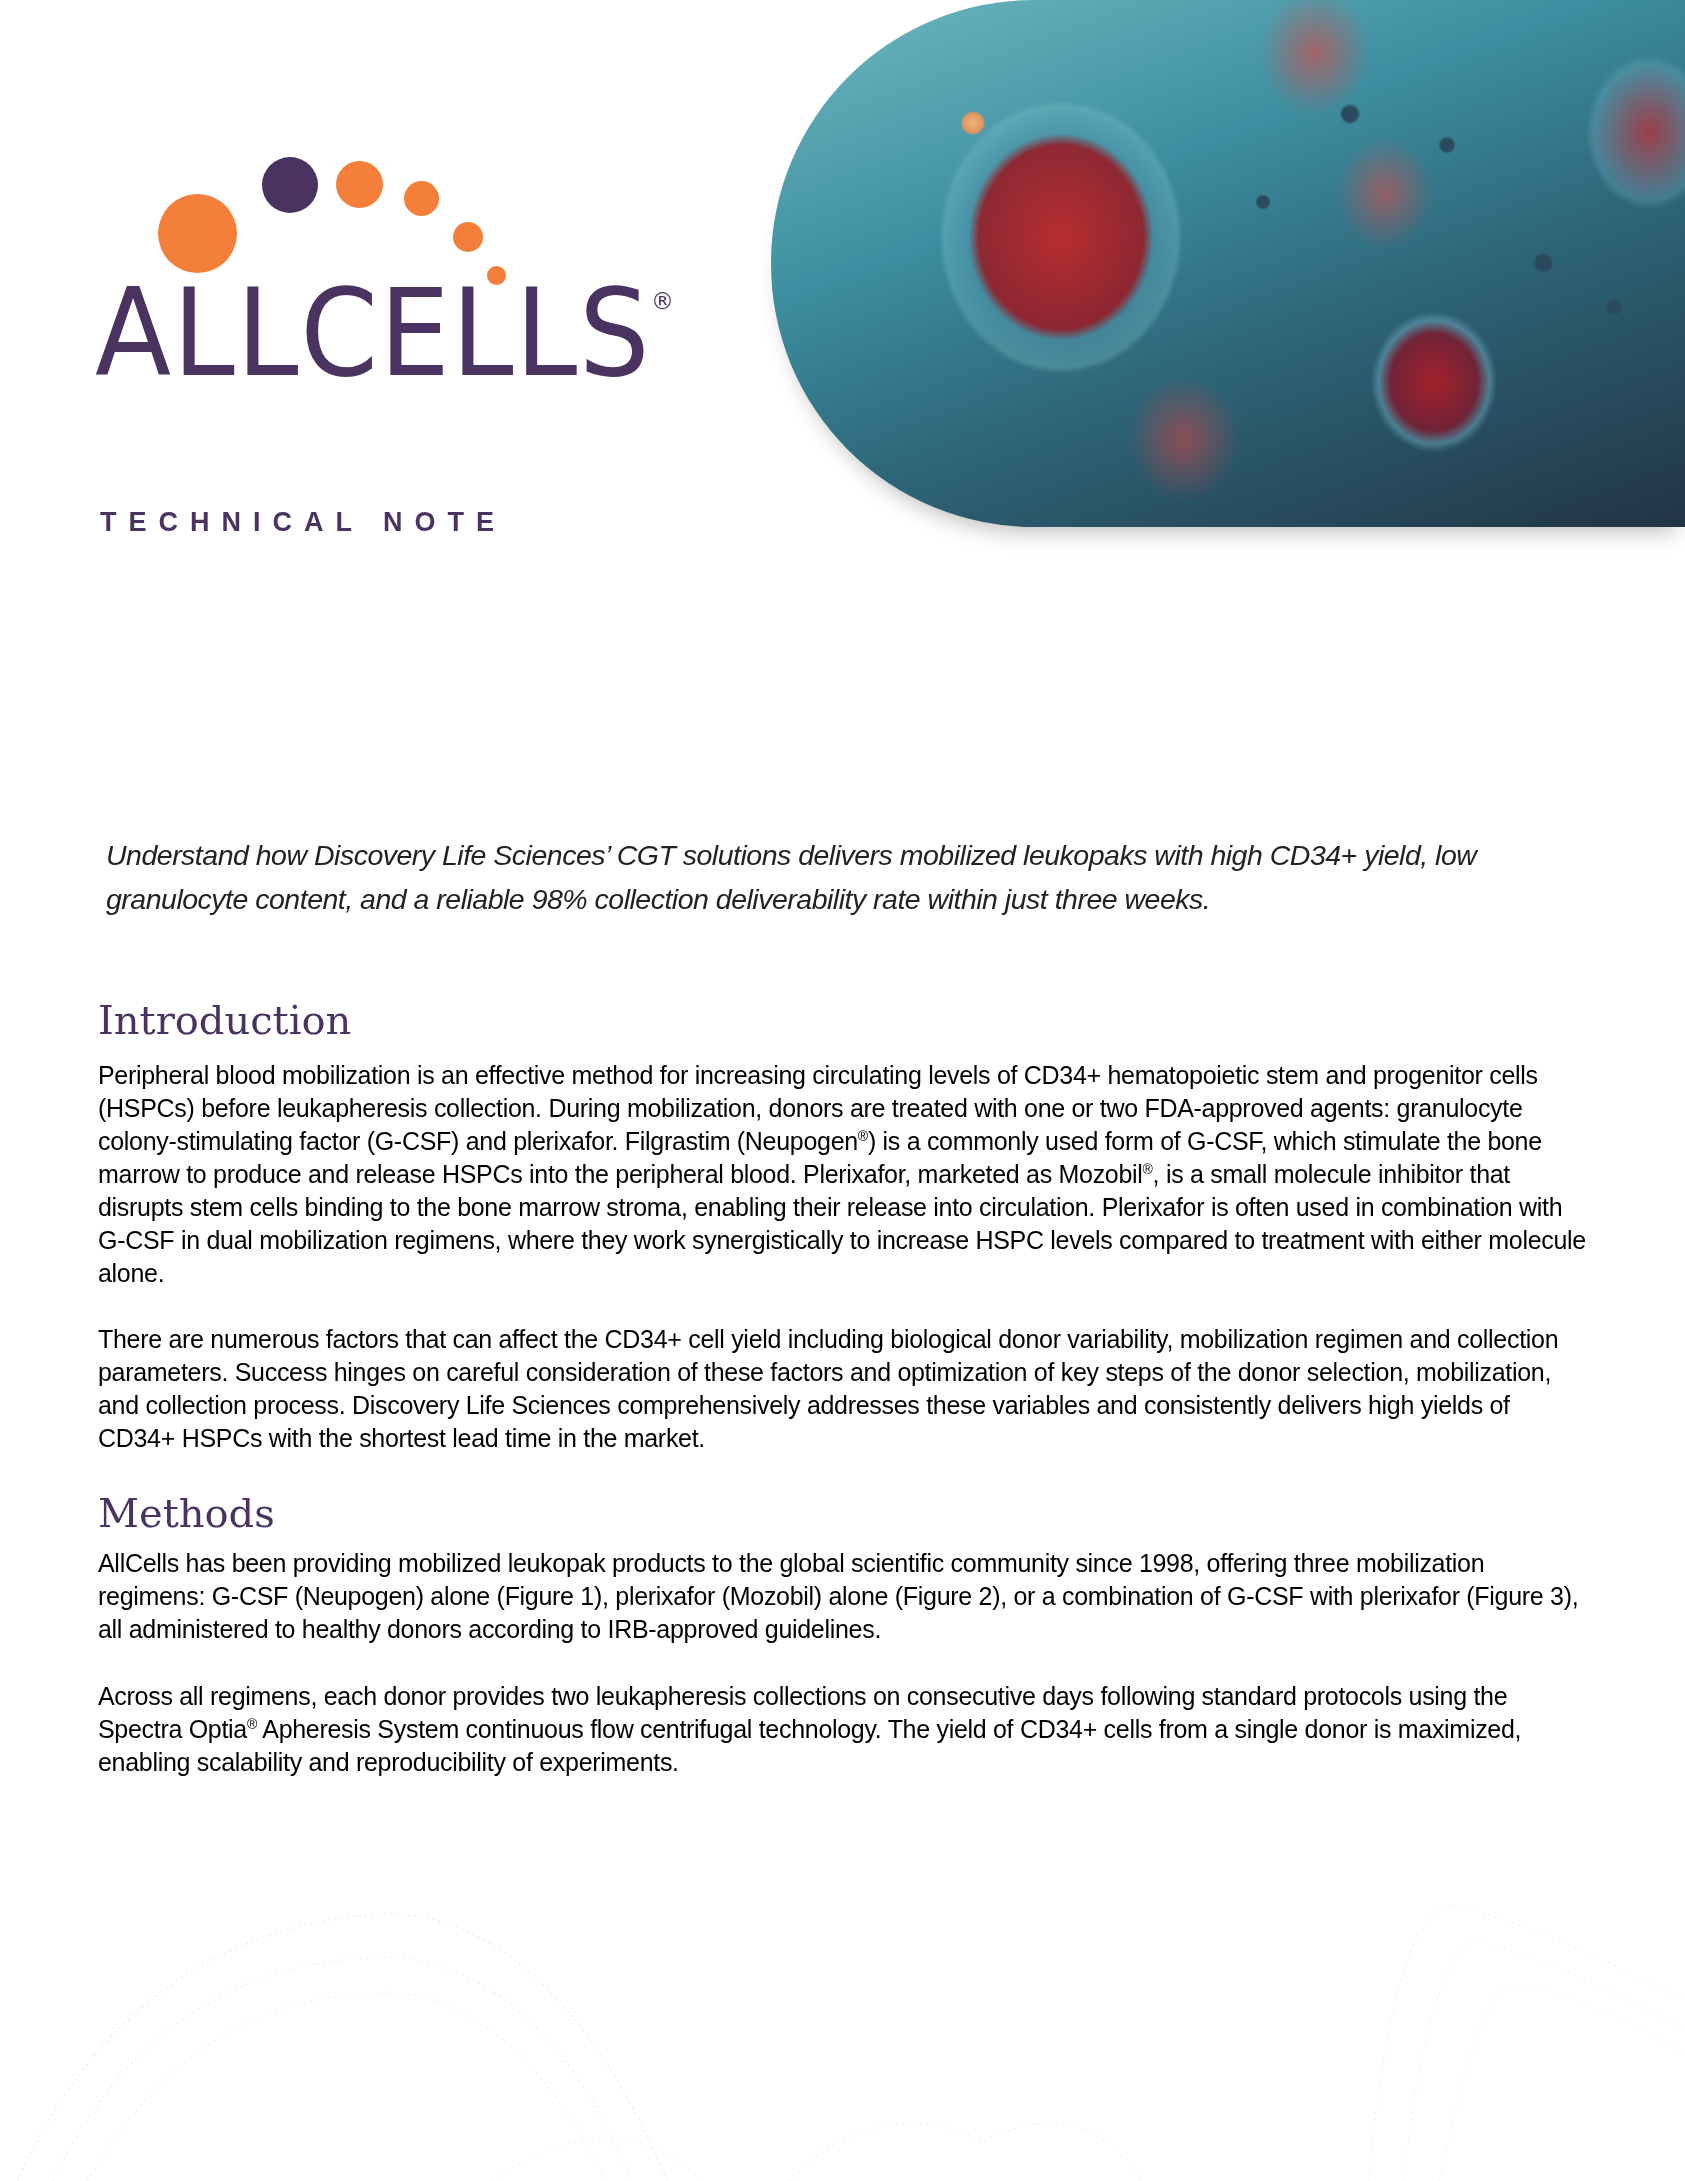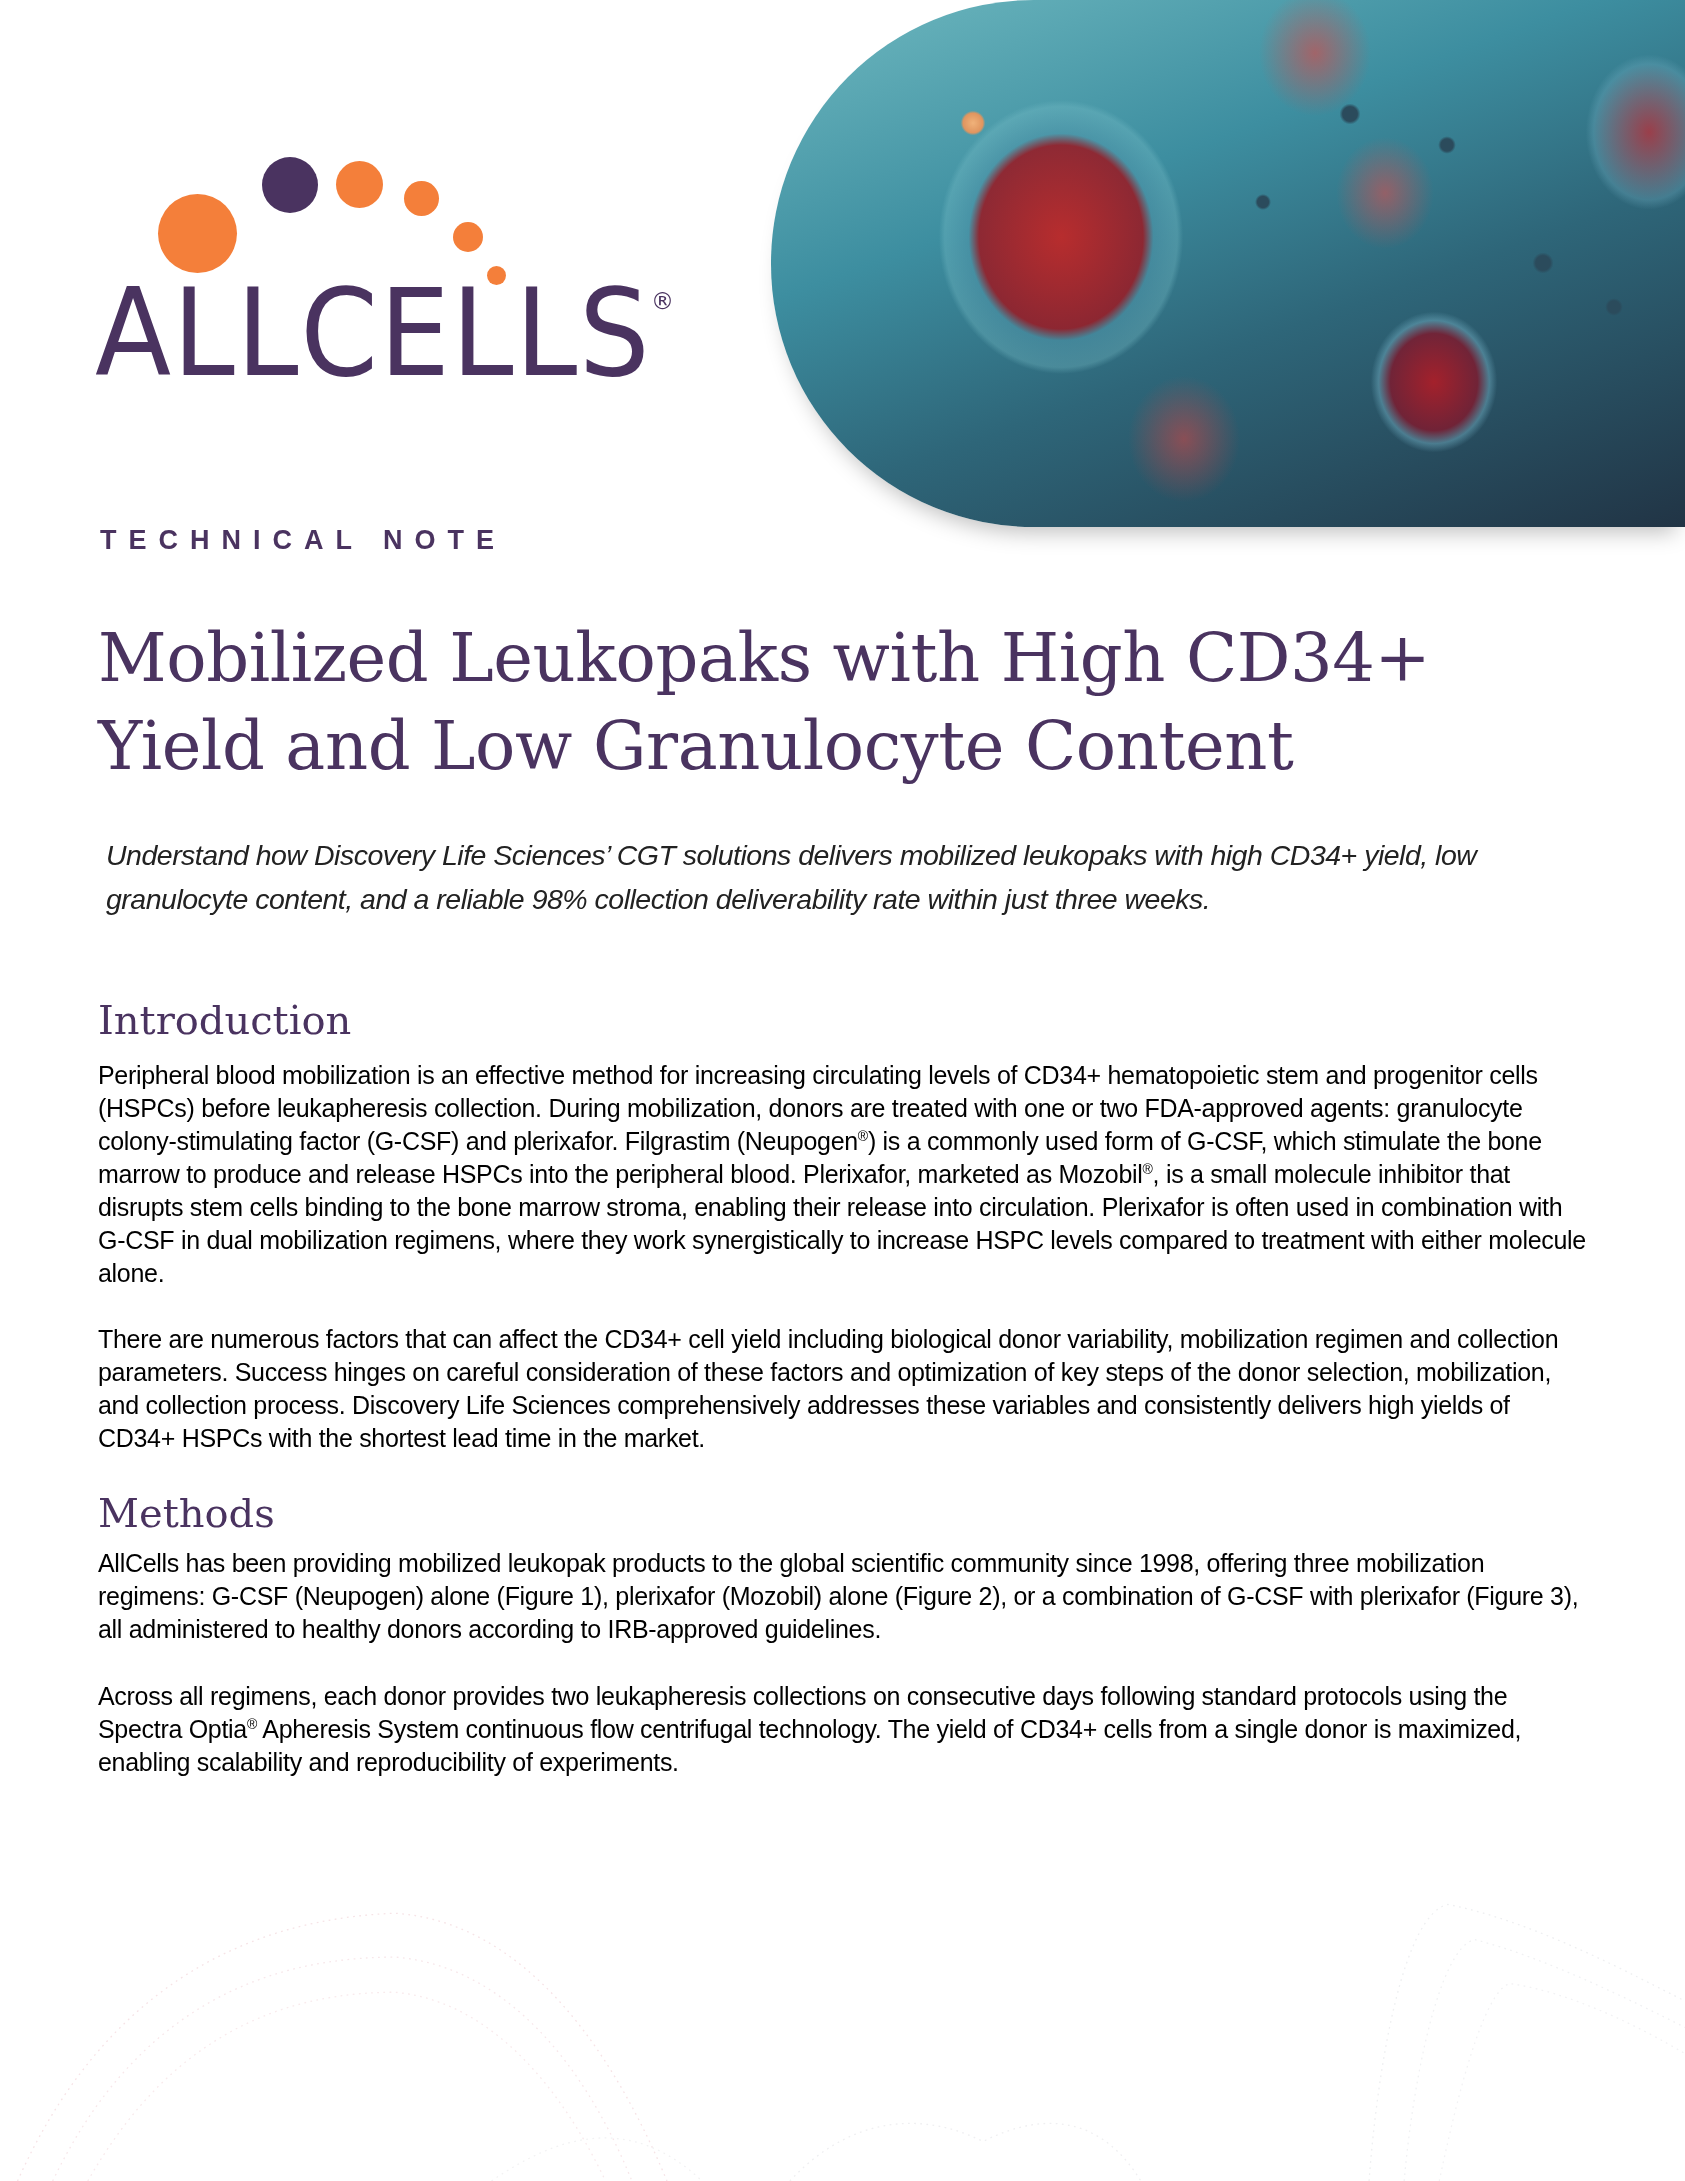--- a/index.html
+++ b/index.html
@@ -25,21 +25,21 @@
             radial-gradient(ellipse 61px 70px at 614px 193px, rgba(210,80,80,0.6) 0%, rgba(0,0,0,0) 80%),
             radial-gradient(ellipse 70px 79px at 413px 439px, rgba(200,70,70,0.6) 0%, rgba(0,0,0,0) 80%),
             radial-gradient(circle 10.5px at 579px 114px, #2b4b5c 0%, #2b4b5c 70%, rgba(0,0,0,0) 100%),
             radial-gradient(circle 8.8px at 676px 145px, #2b4b5c 0%, #2b4b5c 70%, rgba(0,0,0,0) 100%),
             radial-gradient(circle 10.5px at 772px 263px, #2b4b5c 0%, #2b4b5c 70%, rgba(0,0,0,0) 100%),
             radial-gradient(circle 8px at 492px 202px, #2b4b5c 0%, #2b4b5c 70%, rgba(0,0,0,0) 100%),
             radial-gradient(circle 8.8px at 843px 307px, #2b4b5c 0%, #2b4b5c 70%, rgba(0,0,0,0) 100%),
             linear-gradient(160deg, #6fb9c0 0%, #3d8ea0 35%, #2e6679 60%, #213445 100%);
   }
 
-  .kicker { position:absolute; left:100px; top:525px; font-size:27px; font-weight:bold; letter-spacing:12px; color:#4a3360; }
+  .kicker { position:absolute; left:100px; top:507px; font-size:27px; font-weight:bold; letter-spacing:12px; color:#4a3360; }
 
   .title { position:absolute; left:98px; top:614px; width:1510px; font-family:"DejaVu Serif", serif; font-size:67px; line-height:88px; color:#4a3360; letter-spacing:-0.4px; }
 
   .subtitle { position:absolute; left:98px; top:825px; width:1510px; font-size:28.5px; line-height:44px; font-style:italic; color:#222222; letter-spacing:-0.5px; }
 
   .h2 { position:absolute; left:98px; font-family:"DejaVu Serif", serif; font-size:40px; line-height:53px; color:#4a3360; }
   .para { position:absolute; left:98px; width:1492px; font-size:25px; line-height:33px; color:#000000; letter-spacing:-0.3px; }
   .para sup { font-size:14px; line-height:0; }
 
   .bg-wave { position:absolute; left:0; top:1843px; width:1685px; height:338px; pointer-events:none; }
@@ -57,21 +57,20 @@
     <div class="dot" style="left:453px;top:204px;width:30px;height:30px;background:#f47f3a;"></div>
     <div class="dot" style="left:487px;top:248px;width:19.3px;height:19.3px;background:#f47f3a;"></div>
     <div class="logo-word">ALLCELLS</div>
     <div class="logo-reg">®</div>
   </div>
 
   <div class="hero"></div>
 
   <div class="kicker">TECHNICAL NOTE</div>
 
-  <h1 class="title" style="margin:0;font-weight:normal;">Mobilized Leukopaks with High CD34+ Yield and Low Granulocyte Content</h1>
 
   <p class="subtitle" style="margin:8px;">Understand how Discovery Life Sciences’ CGT solutions delivers mobilized leukopaks with high CD34+ yield, low granulocyte content, and a reliable 98% collection deliverability rate within just three weeks.</p>
 
   <h2 class="h2" style="margin:0;font-weight:normal;top:994px;">Introduction</h2>
 
   <p class="para" style="margin:0;top:1059px;"><span>Peripheral blood mobilization is an effective method for increasing circulating levels of CD34+ hematopoietic stem and progenitor cells (HSPCs) before leukapheresis collection. During mobilization, donors are treated with one or two FDA-approved agents: granulocyte colony-stimulating factor (G-CSF) and plerixafor. Filgrastim (Neupogen</span><sup>®</sup><span>) is a commonly used form of G-CSF, which stimulate the bone marrow to produce and release HSPCs into the peripheral blood. Plerixafor, marketed as Mozobil</span><sup>®</sup><span>, is a small molecule inhibitor that disrupts stem cells binding to the bone marrow stroma, enabling their release into circulation. Plerixafor is often used in combination with G-CSF in dual mobilization regimens, where they work synergistically to increase HSPC levels compared to treatment with either molecule alone.</span></p>
 
   <p class="para" style="margin:0;top:1323px;">There are numerous factors that can affect the CD34+ cell yield including biological donor variability, mobilization regimen and collection parameters. Success hinges on careful consideration of these factors and optimization of key steps of the donor selection, mobilization, and collection process. Discovery Life Sciences comprehensively addresses these variables and consistently delivers high yields of CD34+ HSPCs with the shortest lead time in the market.</p>
 
   <h2 class="h2" style="margin:0;font-weight:normal;top:1487px;">Methods</h2>

